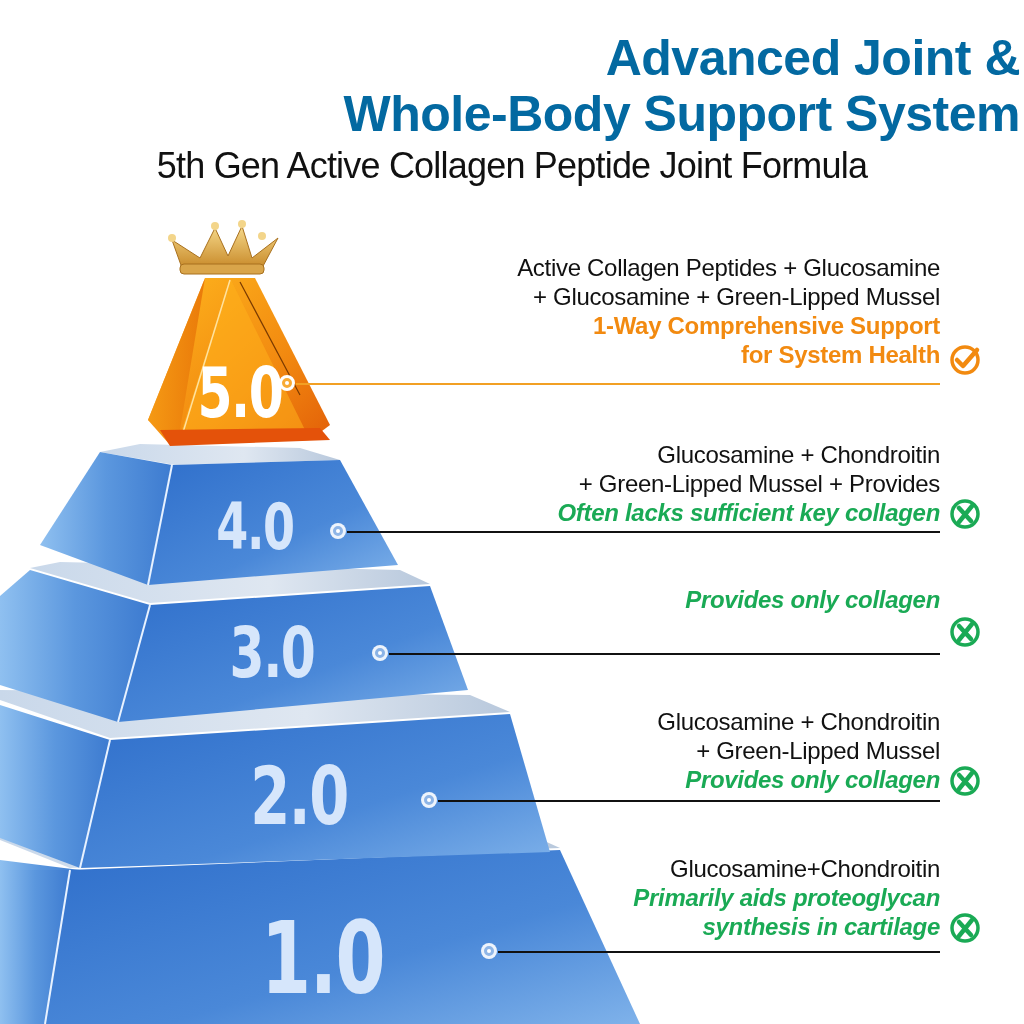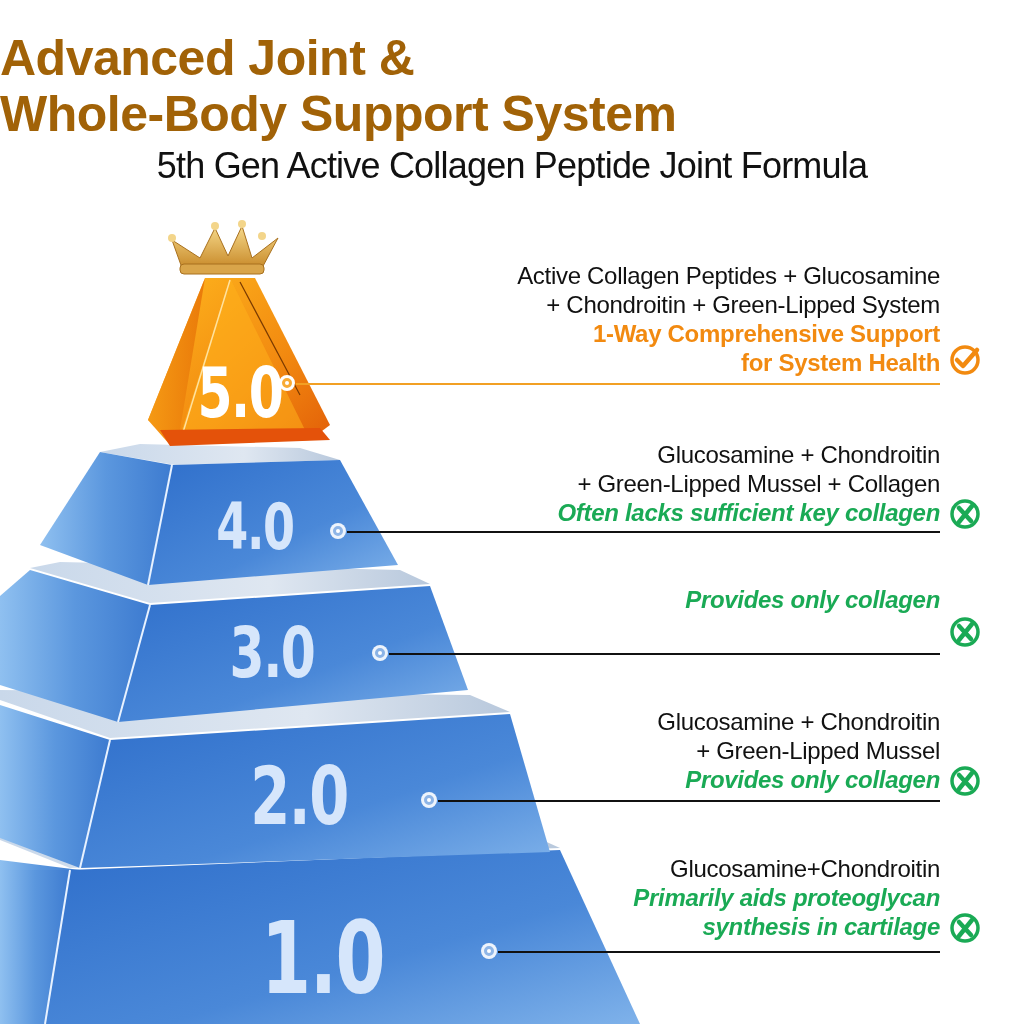--- a/index.html
+++ b/index.html
@@ -1,17 +1,17 @@
 <!DOCTYPE html>
 <html><head>
 <meta charset="utf-8">
 <style>
   html, body { margin:0; padding:0; }
   body { width:1024px; height:1024px; background:#ffffff; position:relative; overflow:hidden; font-family:"Liberation Sans", "DejaVu Sans", sans-serif; }
-  .title { position:absolute; left:0; width:1020px; text-align:left; color:#a16207; font-weight:bold; letter-spacing:-0.5px; }
+  .title { position:absolute; left:0; width:1020px; text-align:right; color:#0369a1; font-weight:bold; letter-spacing:-0.5px; }
   .title.l1 { top:30px; font-size:50px; line-height:56px; }
   .title.l2 { top:86px; font-size:50px; line-height:56px; }
   .subtitle { position:absolute; top:142px; left:0; width:1024px; text-align:center; font-size:36px; line-height:48px; color:#111; letter-spacing:-0.8px; }
   svg.pyr { position:absolute; left:0; top:0; }
   .label-block { position:absolute; right:84px; text-align:right; }
   .desc { font-size:24px; line-height:29px; color:#111; letter-spacing:-0.3px; }
   .note { font-size:24px; line-height:29px; font-weight:bold; letter-spacing:-0.3px; }
   .note.green { color:#1aaa55;font-style:italic; }
   .note.orange { color:#f28a10; }
   .status-icon { position:absolute; width:34px; height:34px; }
@@ -121,34 +121,34 @@
 
 <div class="dot" style="left:372px; top:645px;"></div>
 <div class="conn" style="left:389px; top:653px; width:551px; background:#111;"></div>
 
 <div class="dot" style="left:421px; top:792px;"></div>
 <div class="conn" style="left:438px; top:800px; width:502px; background:#111;"></div>
 
 <div class="dot" style="left:481px; top:943px;"></div>
 <div class="conn" style="left:498px; top:951px; width:442px; background:#111;"></div>
 
-<div class="label-block" style="top:253px;margin-top:8px;">
+<div class="label-block" style="top:253px;">
   <div class="desc">Active Collagen Peptides + Glucosamine</div>
-  <div class="desc">+ Chondroitin + Green-Lipped System</div>
+  <div class="desc">+ Glucosamine + Green-Lipped Mussel</div>
   <div class="note orange">1-Way Comprehensive Support</div>
   <div class="note orange">for System Health</div>
 </div>
 <svg class="status-icon" style="left:948px; top:343px;" viewBox="0 0 34 34">
   <circle cx="17" cy="17" r="13" fill="none" stroke="#f28a10" stroke-width="3.5"></circle>
   <path d="M9 17 L15 23 L29 7" fill="none" stroke="#f28a10" stroke-width="4.5" stroke-linecap="round" stroke-linejoin="round"></path>
 </svg>
 
 <div class="label-block" style="top:440px;">
   <div class="desc">Glucosamine + Chondroitin</div>
-  <div class="desc">+ Green-Lipped Mussel + Collagen</div>
+  <div class="desc">+ Green-Lipped Mussel + Provides</div>
   <div class="note green">Often lacks sufficient key collagen</div>
 </div>
 <svg class="status-icon" style="left:948px; top:497px;" viewBox="0 0 34 34">
   <circle cx="17" cy="17" r="13" fill="none" stroke="#1aaa55" stroke-width="3.5"></circle>
   <path d="M11 11 L23 24 M24 9 L11 25" fill="none" stroke="#1aaa55" stroke-width="4.5" stroke-linecap="round"></path>
 </svg>
 
 <div class="label-block" style="top:585px;">
   <div class="note green">Provides only collagen</div>
 </div>

